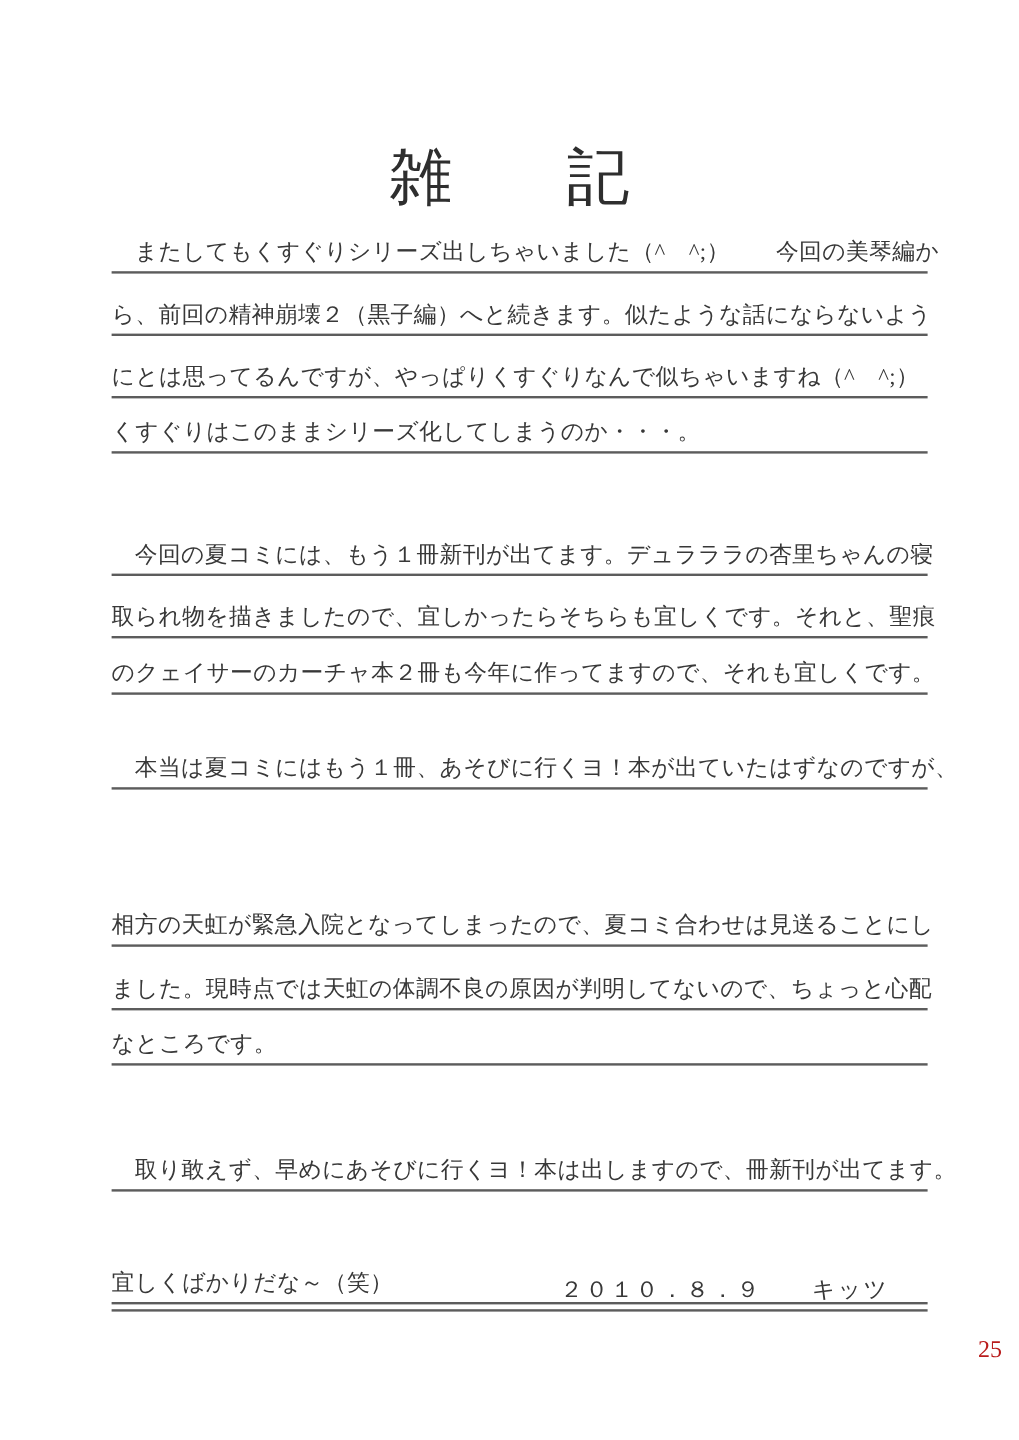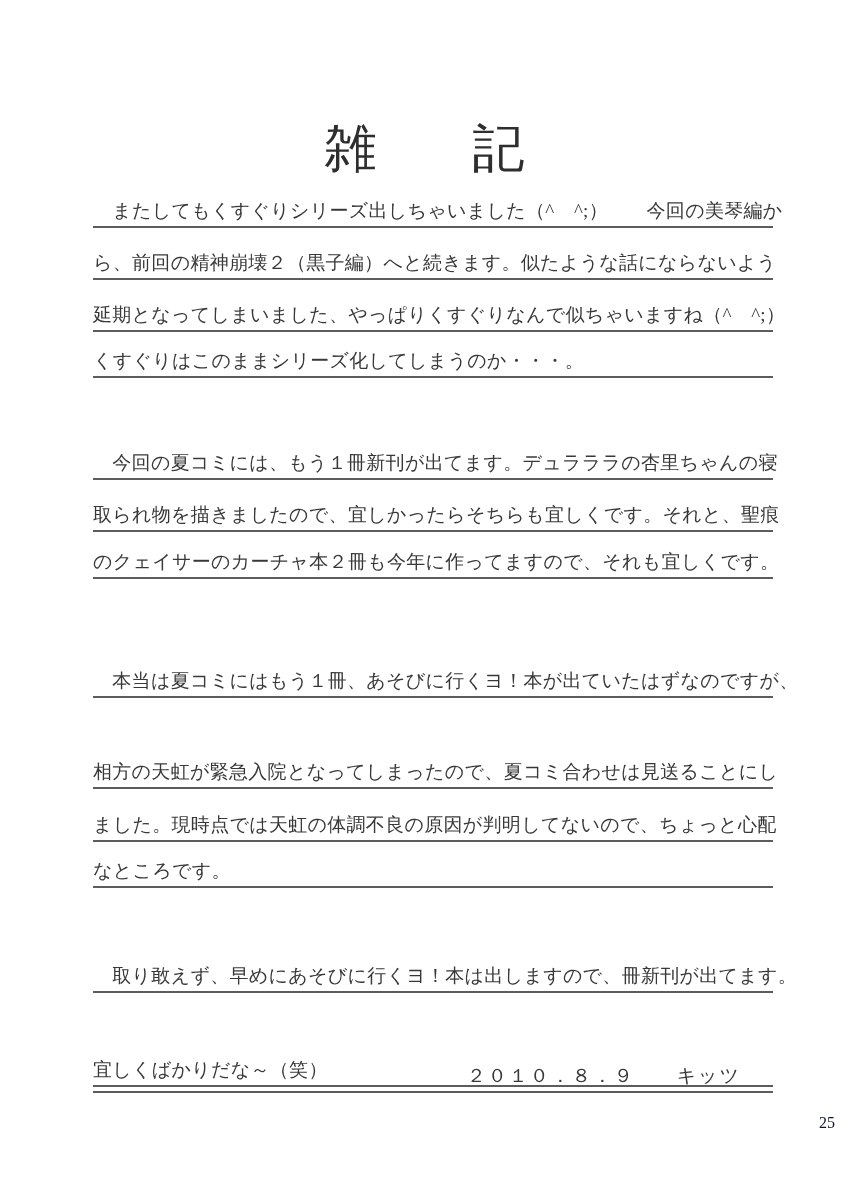--- a/index.html
+++ b/index.html
@@ -49,44 +49,44 @@
   .rule.sig {
     justify-content: flex-end;
     padding-right: 32px;
     letter-spacing: 2px;
     font-family: Liberation Serif, serif;
   }
   .page-number {
     position: absolute;
     top: 1114px;
     right: 14px;
-    font-size: 16px;
-    color: #0f172a;
+    font-size: 20px;
+    color: #b91c1c;
   }
 </style>
 </head>
 <body>
 
 <div class="page">
 
   <h1 class="title">
     <span>雑</span>
     <span>記</span>
   </h1>
 
   <div class="rule" style="top:182px">　またしてもくすぐりシリーズ出しちゃいました（^　^;）　　今回の美琴編か</div>
   <div class="rule" style="top:234px">ら、前回の精神崩壊２（黒子編）へと続きます。似たような話にならないよう</div>
-  <div class="rule" style="top:286px">延期となってしまいました、やっぱりくすぐりなんで似ちゃいますね（^　^;）</div>
+  <div class="rule" style="top:286px">にとは思ってるんですが、やっぱりくすぐりなんで似ちゃいますね（^　^;）</div>
   <div class="rule" style="top:332px">くすぐりはこのままシリーズ化してしまうのか・・・。</div>
 
   <div class="rule" style="top:434px">　今回の夏コミには、もう１冊新刊が出てます。デュラララの杏里ちゃんの寝</div>
   <div class="rule" style="top:486px">取られ物を描きましたので、宜しかったらそちらも宜しくです。それと、聖痕</div>
   <div class="rule" style="top:533px">のクェイサーのカーチャ本２冊も今年に作ってますので、それも宜しくです。</div>
 
-  <div class="rule" style="top:652px">　本当は夏コミにはもう１冊、あそびに行くヨ！本が出ていたはずなのですが、</div>
+  <div class="rule" style="top:612px">　本当は夏コミにはもう１冊、あそびに行くヨ！本が出ていたはずなのですが、</div>
   <div class="rule" style="top:743px">相方の天虹が緊急入院となってしまったので、夏コミ合わせは見送ることにし</div>
   <div class="rule" style="top:796px">ました。現時点では天虹の体調不良の原因が判明してないので、ちょっと心配</div>
   <div class="rule" style="top:842px">なところです。</div>
 
   <div class="rule" style="top:947px">　取り敢えず、早めにあそびに行くヨ！本は出しますので、冊新刊が出てます。</div>
   <div class="rule" style="top:1041px">宜しくばかりだな～（笑）</div>
 
   <div class="rule sig" style="top:1047px">２０１０．８．９　　キッツ</div>
 
   <span class="page-number">25</span>

